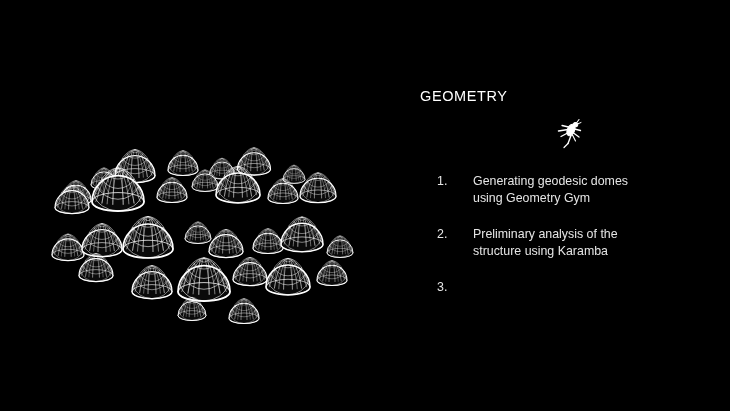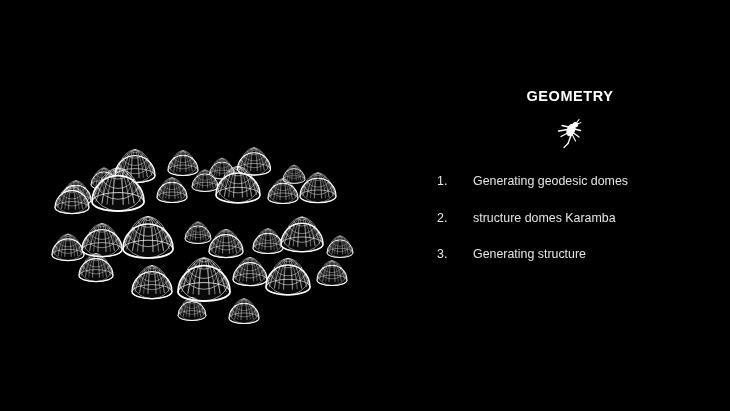--- a/index.html
+++ b/index.html
@@ -40,24 +40,23 @@
     top: 78px;
     width: 300px;
     height: 270px;
   }
 
   #slide-title {
     position: absolute;
     left: 0;
     top: 10px;
     width: 300px;
-    text-align: center;
     color: #ffffff;
     font-size: 14.5px;
-    font-weight: bold;
+    font-weight: normal;
     letter-spacing: 0.6px;
     line-height: 16px;
   }
 
   #title-icon {
     position: absolute;
     left: 0;
     top: 36px;
     width: 300px;
     height: 38px;
@@ -217,28 +216,29 @@
           <path d="M 17.5 18 L 20.5 24" stroke-width="1.1" fill="none"></path>
         </g>
       </svg>
     </div>
 
     <ul id="agenda-list">
 
       <li class="agenda-item">
         <span class="agenda-num">1.</span>
         <span class="agenda-text">Generating geodesic domes</span>
+        <span class="agenda-text">using Geometry Gym</span>
       </li>
 
       <li class="agenda-item">
         <span class="agenda-num">2.</span>
-        <span class="agenda-text">structure domes Karamba</span>
+        <span class="agenda-text">Preliminary analysis of the</span>
+        <span class="agenda-text">structure using Karamba</span>
       </li>
 
       <li class="agenda-item">
         <span class="agenda-num">3.</span>
-        <span class="agenda-text">Generating structure</span>
       </li>
 
     </ul>
   </div>
 
 </div>
 
 </body></html>

